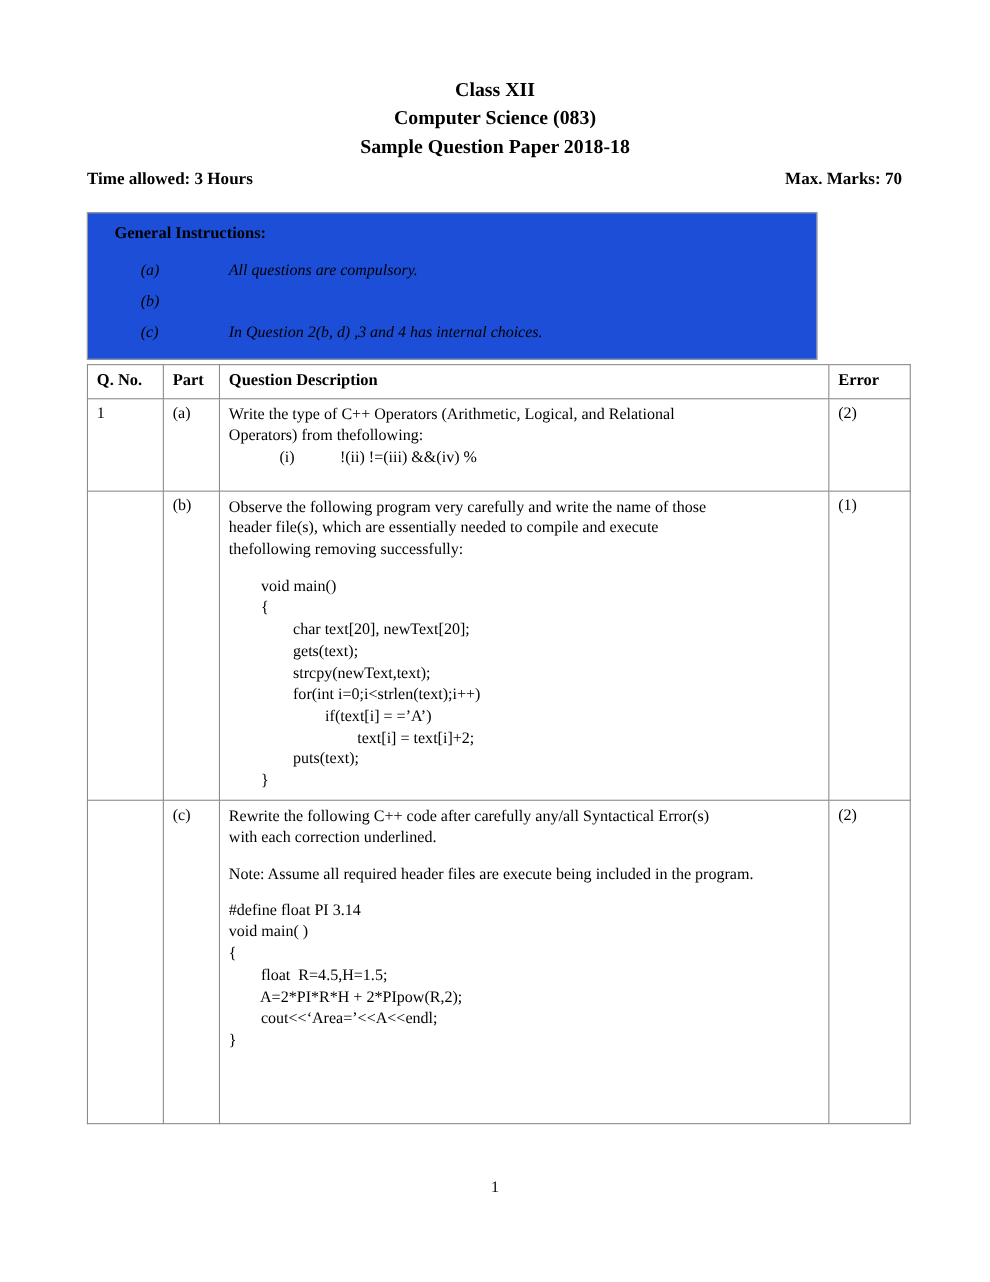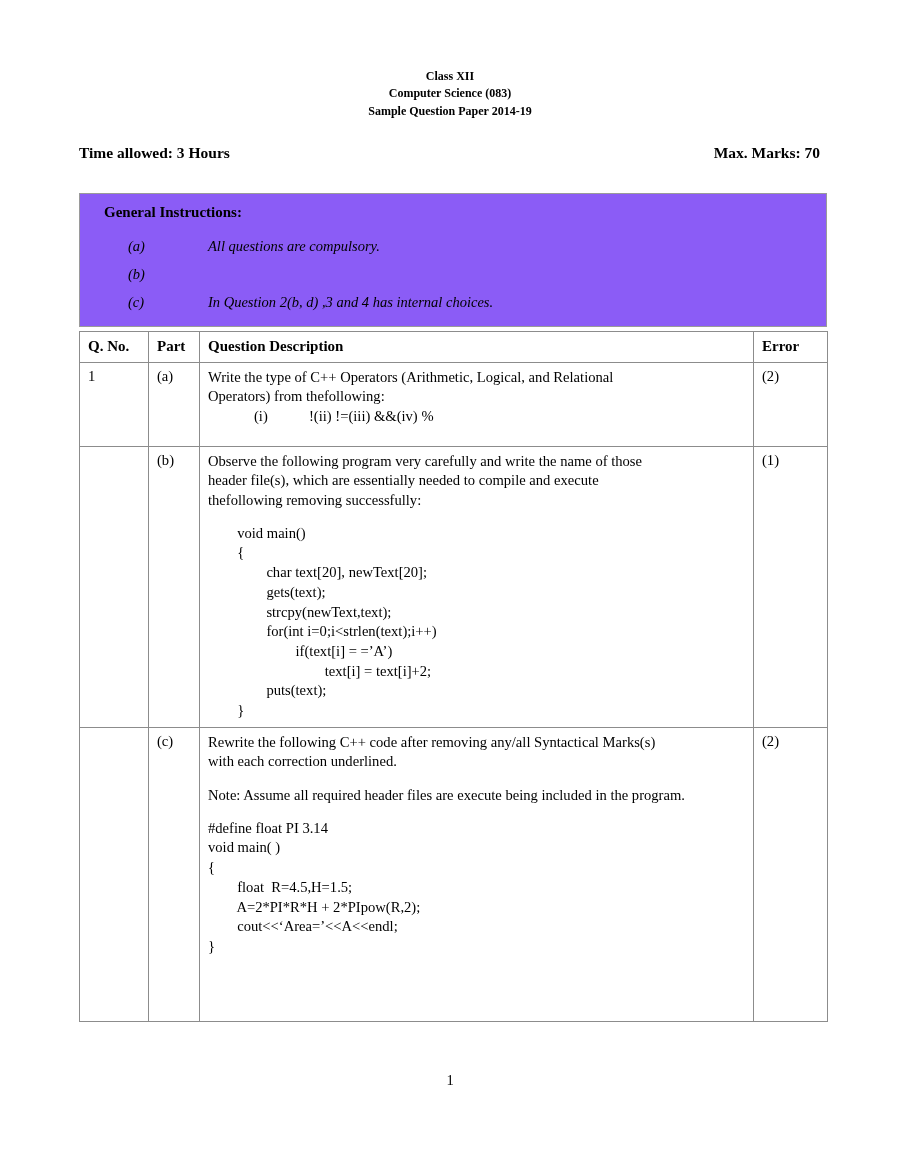--- a/index.html
+++ b/index.html
@@ -20,47 +20,47 @@
     position: relative;
     width: 900px;
     height: 1165px;
     box-sizing: border-box;
   }
 
   
   .doc-header {
     text-align: center;
     font-weight: bold;
-    font-size: 12px;
+    font-size: 18px;
     line-height: 1.45;
     padding-top: 68px;
   }
   .doc-header div { white-space: pre; }
 
   
   .meta-row {
     display: flex;
     justify-content: space-between;
     align-items: baseline;
     font-weight: bold;
     font-size: 15.5px;
-    margin: 24px 0 0 0;
+    margin: 8px 0 0 0;
     padding: 0 80px 0 79px;
   }
 
   
   .instructions-box {
     position: absolute;
     left: 79px;
     top: 193px;
-    width: 748px;
+    width: 664px;
     height: 134px;
     box-sizing: border-box;
     border: 1px solid #9a9a9a;
-    background: #8b5cf6;
+    background: #1d4ed8;
     padding: 10px 0 0 0;
   }
   .instructions-title {
     font-weight: bold;
     font-size: 15px;
     padding-left: 24px;
   }
   .instr-list {
     margin-top: 17px;
     font-style: italic;
@@ -140,21 +140,21 @@
   }
 </style>
 </head>
 <body>
 
 <div class="page">
 
   <div class="doc-header">
     <div>Class XII</div>
     <div>Computer Science (083)</div>
-    <div>Sample Question Paper 2014-19</div>
+    <div>Sample Question Paper 2018-18</div>
   </div>
 
   <div class="meta-row">
     <span>Time allowed: 3 Hours</span>
     <span>Max. Marks: 70</span>
   </div>
 
   <div class="instructions-box">
     <div class="instructions-title">General Instructions:</div>
     <div class="instr-list">
@@ -226,21 +226,21 @@
         }</div>
         </td>
         <td class="td-marks">(1)</td>
       </tr>
 
       <tr class="row-c">
         <td class="td-qno"></td>
         <td class="td-part">(c)</td>
         <td class="td-desc">
           <div class="cell-text">
-            <div>Rewrite the following C++ code after removing any/all Syntactical Marks(s)</div>
+            <div>Rewrite the following C++ code after carefully any/all Syntactical Error(s)</div>
             <div>with each correction underlined.</div>
           </div>
           <div class="spacer-line"></div>
           <div class="cell-text bold">Note: Assume all required header files are execute being included in the program.</div>
           <div class="spacer-line"></div>
           <div class="code-block">#define float PI 3.14
 void main( )
 {
         float  R=4.5,H=1.5;
         A=2*PI*R*H + 2*PIpow(R,2);

